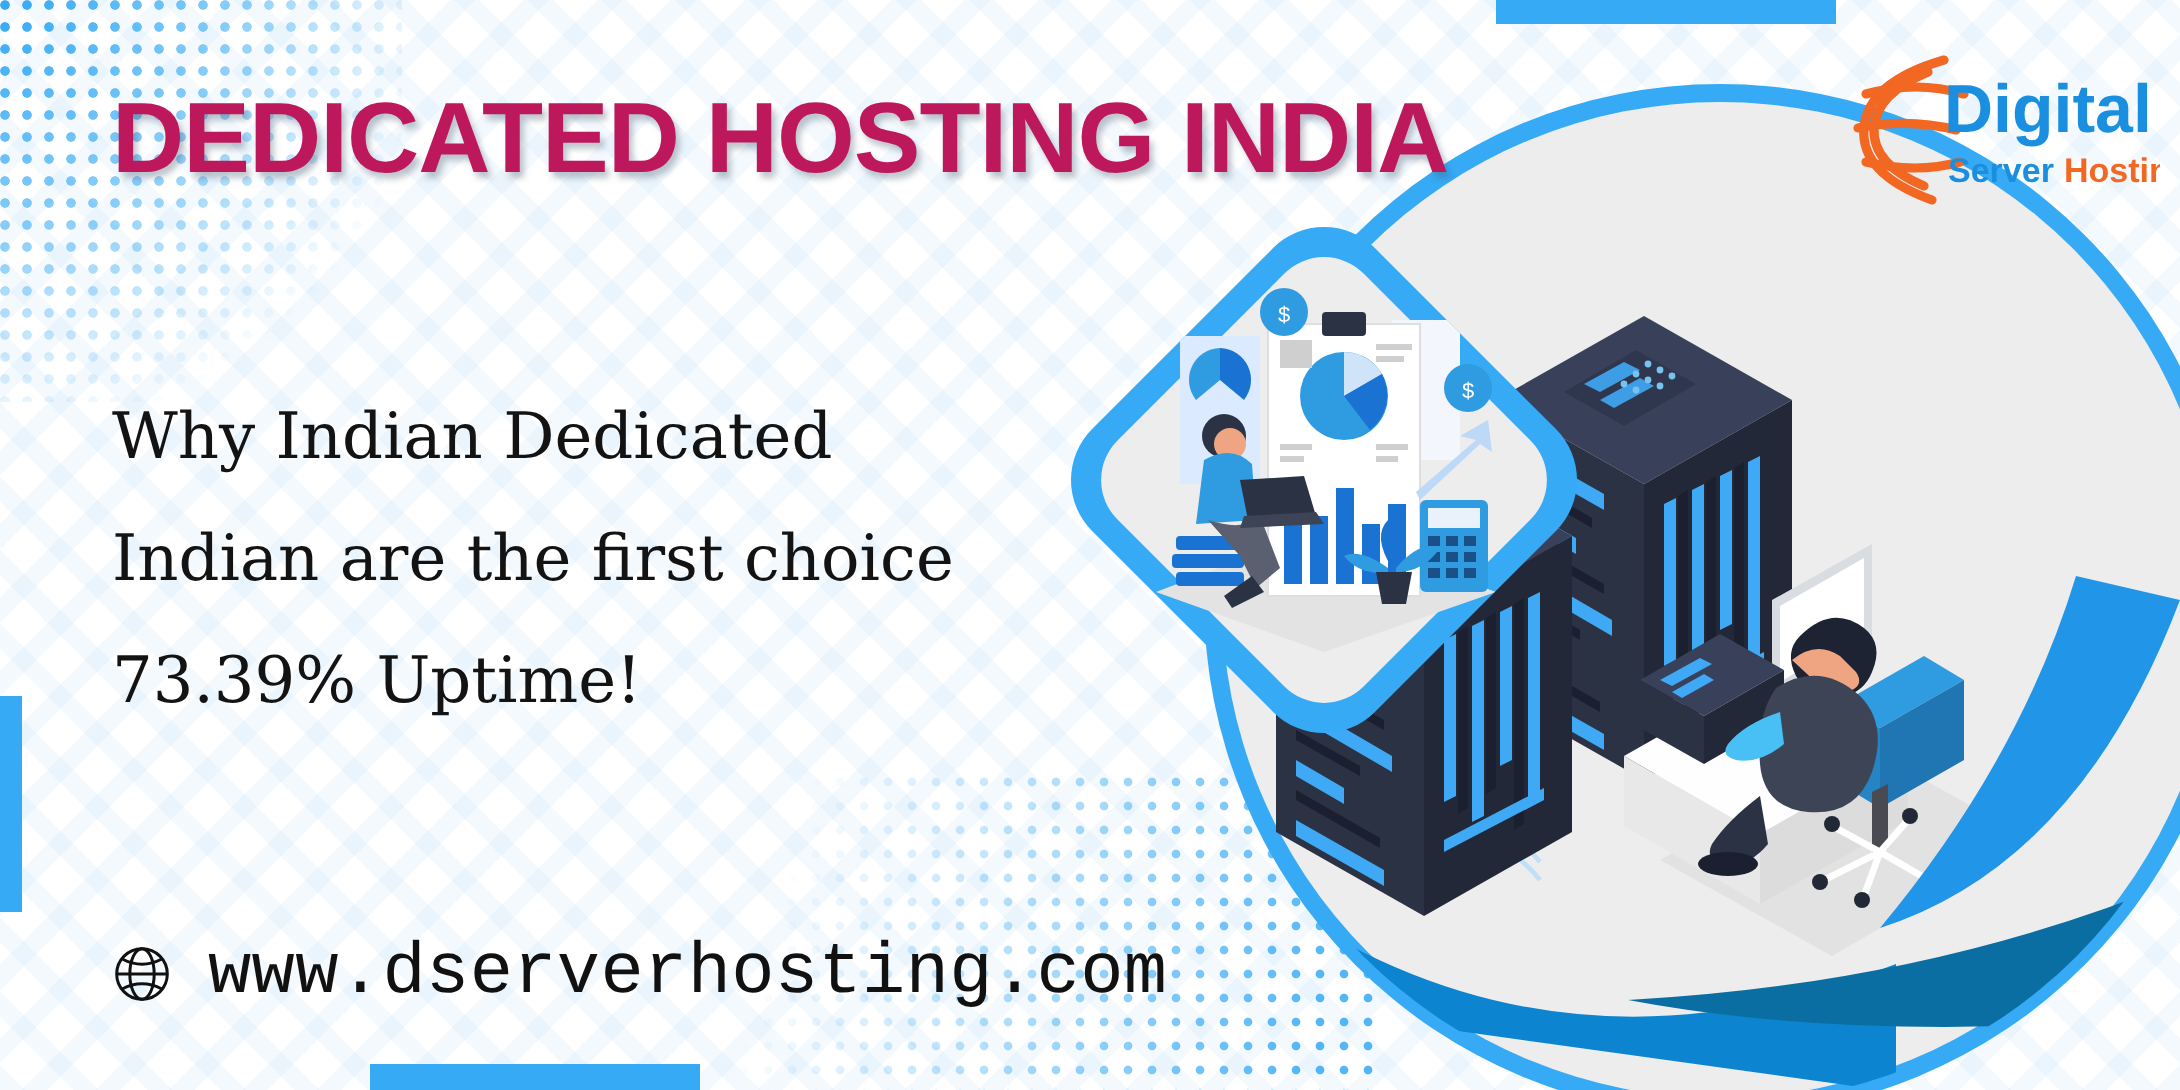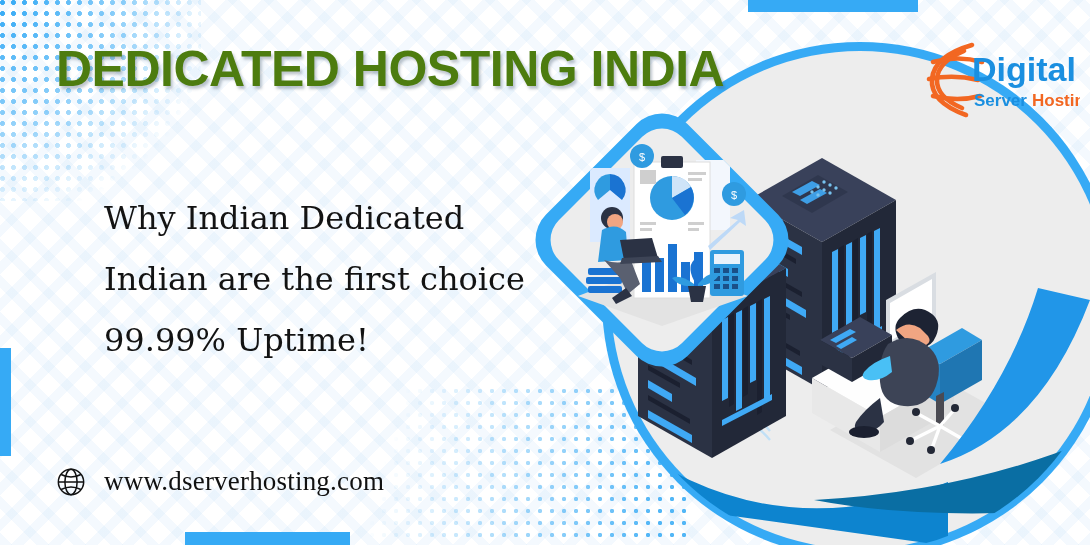--- a/index.html
+++ b/index.html
@@ -52,49 +52,48 @@
 
   
   .art{ position:absolute; right:0; top:0; width:560px; height:545px; }
   .art svg{ display:block; width:100%; height:100%; }
 
   
   .headline{
     position:absolute; left:56px; top:40px;
     font-size:50px; font-weight:bold;
     letter-spacing:-0.5px;
-    color:#4d7c0f;
+    color:#be185d;
     text-shadow:2px 3px 3px rgba(70,90,110,.35);
     white-space:nowrap;
   }
   .subcopy{
     position:absolute; left:56px; top:188px;
     width:480px;
     font-family:"DejaVu Serif", serif;
     font-size:32px;
     line-height:61px;
     color:#131313;
-    margin-left:48px;
   }
   .subcopy div{ white-space:nowrap; }
 
   .urlrow{
     position:absolute; left:56px; top:466px;
     display:flex; align-items:center; gap:18px;
   }
   .globe{ width:30px; height:30px; flex:none; }
   .urltext{
-    font-family:Liberation Serif, serif;
-    font-size:27px;
+    font-family:Liberation Mono, monospace;
+    font-size:36px;
     color:#111111;
     letter-spacing:.2px;
   }
 
   
-  .logo{ position:absolute; right:10px; top:36px; width:160px; height:86px; }
+  .logo{ position:absolute; right:10px; top:21px; width:160px; height:86px; }
   .logo svg{ display:block; width:100%; height:100%; }
 </style>
 </head>
 <body>
 
 <div id="banner">
 
   <div class="bg-grid"></div>
   <div class="halftone-tl"></div>
   <div class="halftone-bm"></div>
@@ -385,21 +384,21 @@
         </g>
       </g>
     </svg>
   </div>
 
   <div class="headline">DEDICATED HOSTING INDIA</div>
 
   <div class="subcopy">
     <div>Why Indian Dedicated</div>
     <div>Indian are the first choice</div>
-    <div>99.99% Uptime!</div>
+    <div>73.39% Uptime!</div>
   </div>
 
   <div class="urlrow">
     <svg class="globe" viewBox="0 0 32 32">
       <circle cx="16" cy="16" r="13.5" fill="none" stroke="#111" stroke-width="1.6"></circle>
       <ellipse cx="16" cy="16" rx="6.5" ry="13.5" fill="none" stroke="#111" stroke-width="1.6"></ellipse>
       <line x1="2.5" y1="16" x2="29.5" y2="16" stroke="#111" stroke-width="1.6"></line>
       <path d="M5.4 8 Q16 13.5 26.6 8" fill="none" stroke="#111" stroke-width="1.6"></path>
       <path d="M5.4 24 Q16 18.5 26.6 24" fill="none" stroke="#111" stroke-width="1.6"></path>
     </svg>

